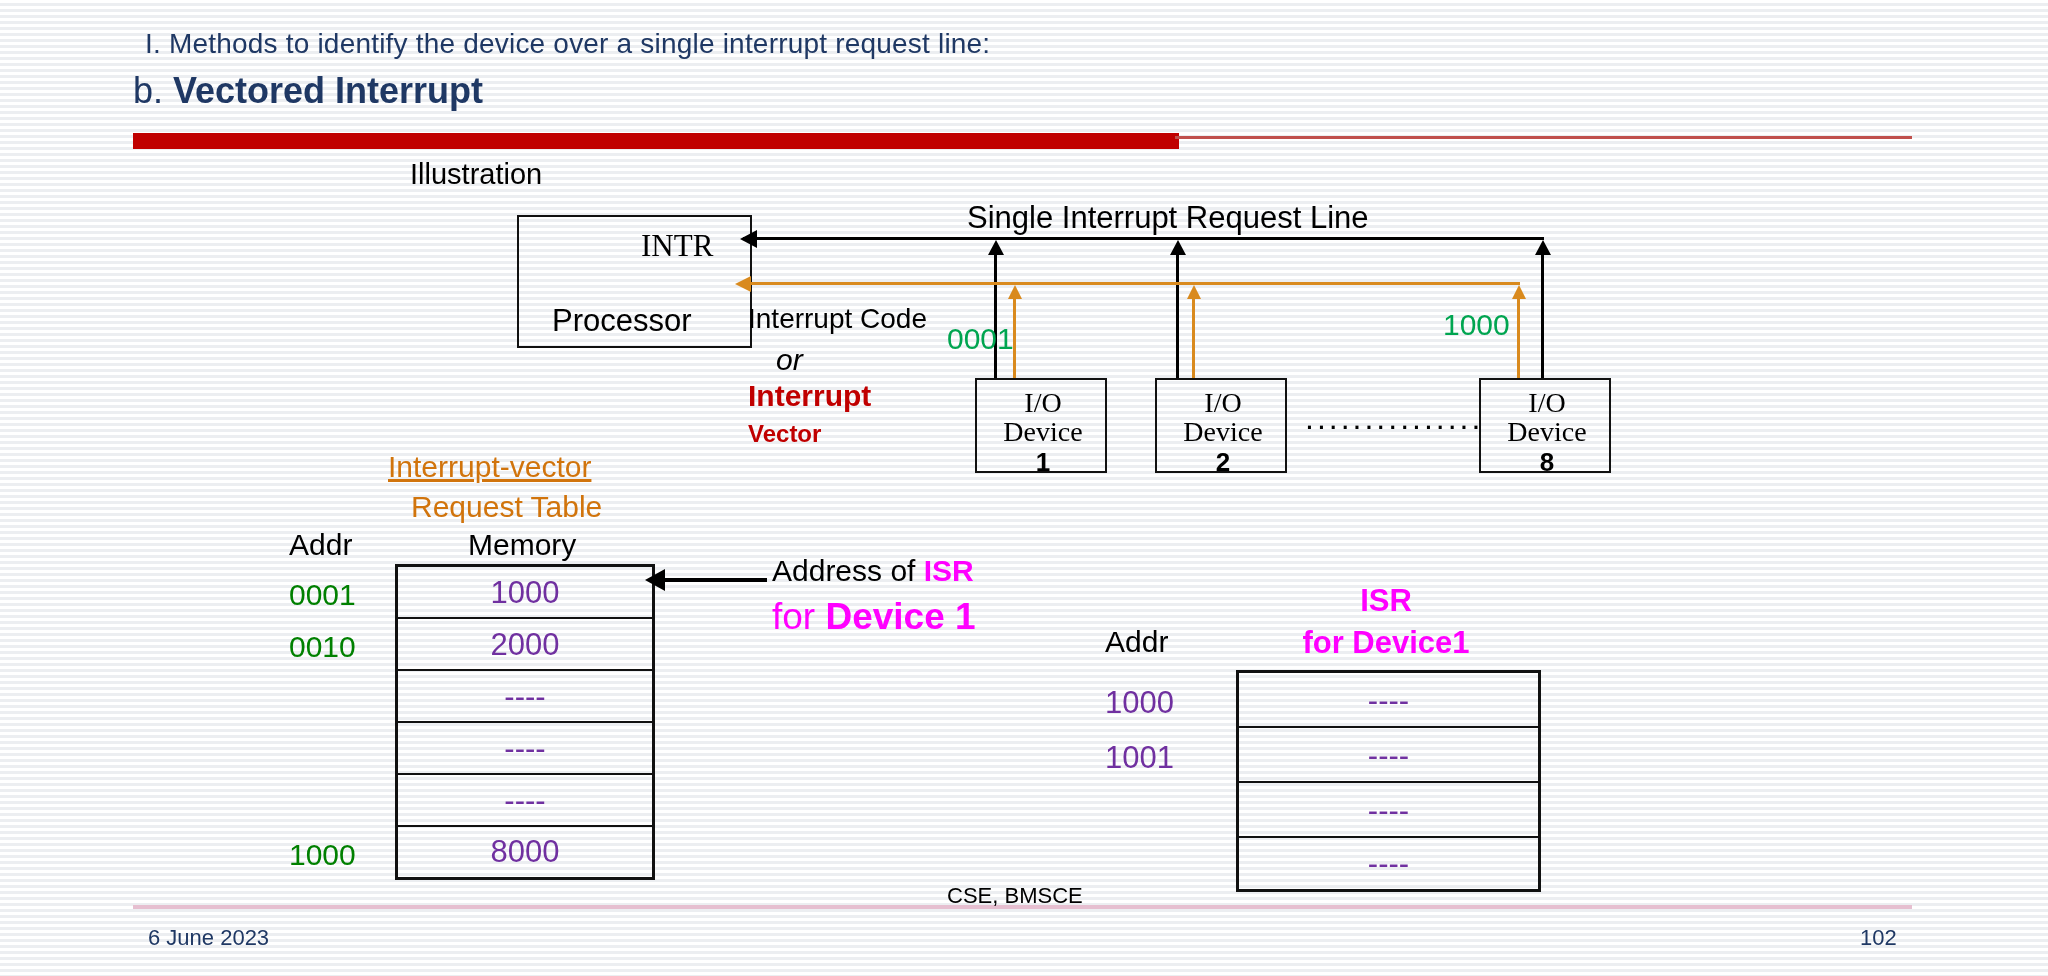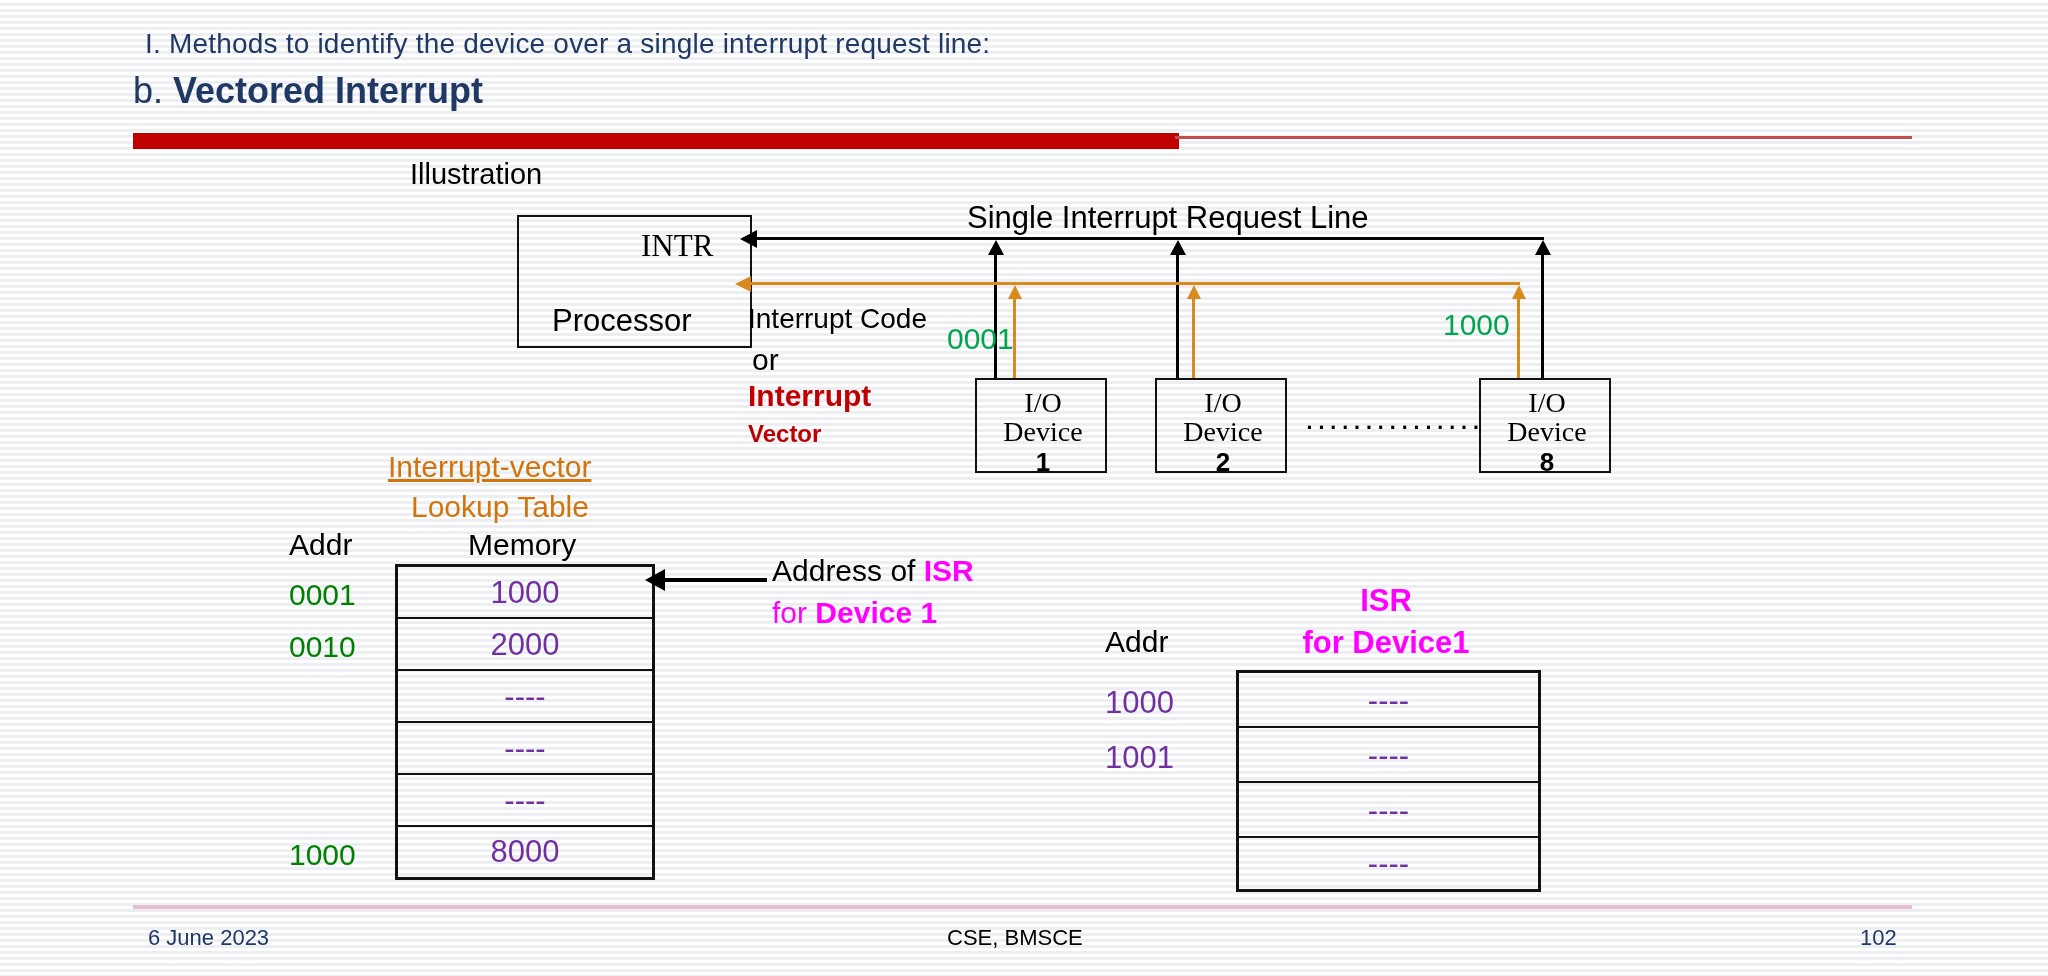--- a/index.html
+++ b/index.html
@@ -110,21 +110,21 @@
   .stem-orange { width: 3px; background: #D98A1E; }
   .arrow-head-up-orange {
     width: 0; height: 0;
     border-left: 7px solid transparent;
     border-right: 7px solid transparent;
     border-bottom: 14px solid #D98A1E;
   }
 
   
   #interrupt-code { left: 748px; top: 303px; font-size: 28px; }
-  #or-text { left: 752px; top: 343px; font-size: 30px; }
+  #or-text { left: 776px; top: 343px; font-size: 30px; font-style: italic; }
   #vector-red-1 { left: 748px; top: 379px; font-size: 30px; color: #C00000; font-weight: bold; }
   #vector-red-2 { left: 748px; top: 420px; font-size: 24px; color: #C00000; font-weight: bold; }
 
   .code-green { color: #00A550; font-size: 30px; }
   #code-0001 { left: 947px; top: 322px; }
   #code-1000 { left: 1443px; top: 308px; }
 
   
   .device-box { width: 132px; height: 95px; }
   .device-text {
@@ -174,21 +174,21 @@
   
   #arrow-isr-line { left: 657px; top: 578px; width: 110px; height: 4px; background: #000; }
   #arrow-isr-head {
     left: 645px; top: 569px;
     width: 0; height: 0;
     border-top: 11px solid transparent;
     border-bottom: 11px solid transparent;
     border-right: 20px solid #000;
   }
   #isr-text-1 { left: 772px; top: 554px; font-size: 30px; }
-  #isr-text-2 { left: 772px; top: 596px; font-size: 30px; }
+  #isr-text-2 { left: 772px; top: 596px; font-size: 37px; }
   .magenta { color: #FF00FF; }
   .magenta-b { color: #FF00FF; font-weight: bold; }
 
   
   #isr-title-1 {
     left: 1236px; top: 583px; width: 300px;
     text-align: center;
     color: #FF00FF; font-size: 31px; font-weight: bold;
   }
   #isr-title-2 {
@@ -214,21 +214,21 @@
   }
 
   
   #footer-rule {
     left: 133px; top: 905px;
     width: 1779px; height: 4px;
     background: #E6BFD0;
   }
   .footer-txt { font-size: 22px; }
   #footer-date { left: 148px; top: 925px; color: #1F3864; }
-  #footer-center { left: 947px; top: 925px; color: #000000; }
+  #footer-center { left: 947px; top: 883px; color: #000000; }
   #footer-page { left: 1860px; top: 925px; color: #1F3864; }
 </style>
 </head>
 <body>
 
 <div id="slide">
 
   <div class="abs nowrap" id="title-line1">I. Methods to identify the device over a single interrupt request line:</div>
   <div class="abs nowrap" id="title-line2"><span>b. </span><span class="bold">Vectored Interrupt</span></div>
 
@@ -294,21 +294,21 @@
     <div class="device-text" style="left:0; top:8px;">
       <span>I/O</span><br>
       <span>Device</span><br>
       <span class="device-num">8</span>
     </div>
   </div>
 
   <div class="abs txt nowrap" id="dots-between">...............</div>
 
   <div class="abs orange-label nowrap" id="ivlt-line1">Interrupt-vector</div>
-  <div class="abs orange-label nowrap" id="ivlt-line2">Lookup Table</div>
+  <div class="abs orange-label nowrap" id="ivlt-line2">Request Table</div>
 
   <div class="abs txt nowrap" id="mem-addr-header">Addr</div>
   <div class="abs txt nowrap" id="mem-header">Memory</div>
 
   <div class="abs box" id="mem-table">
     <div class="mem-row" style="top:0px;   height:52px; line-height:52px;">
         <span class="mem-val">1000</span>
       </div>
     <div class="mem-row" style="top:52px;  height:52px; line-height:52px;">
         <span class="mem-val">2000</span>

